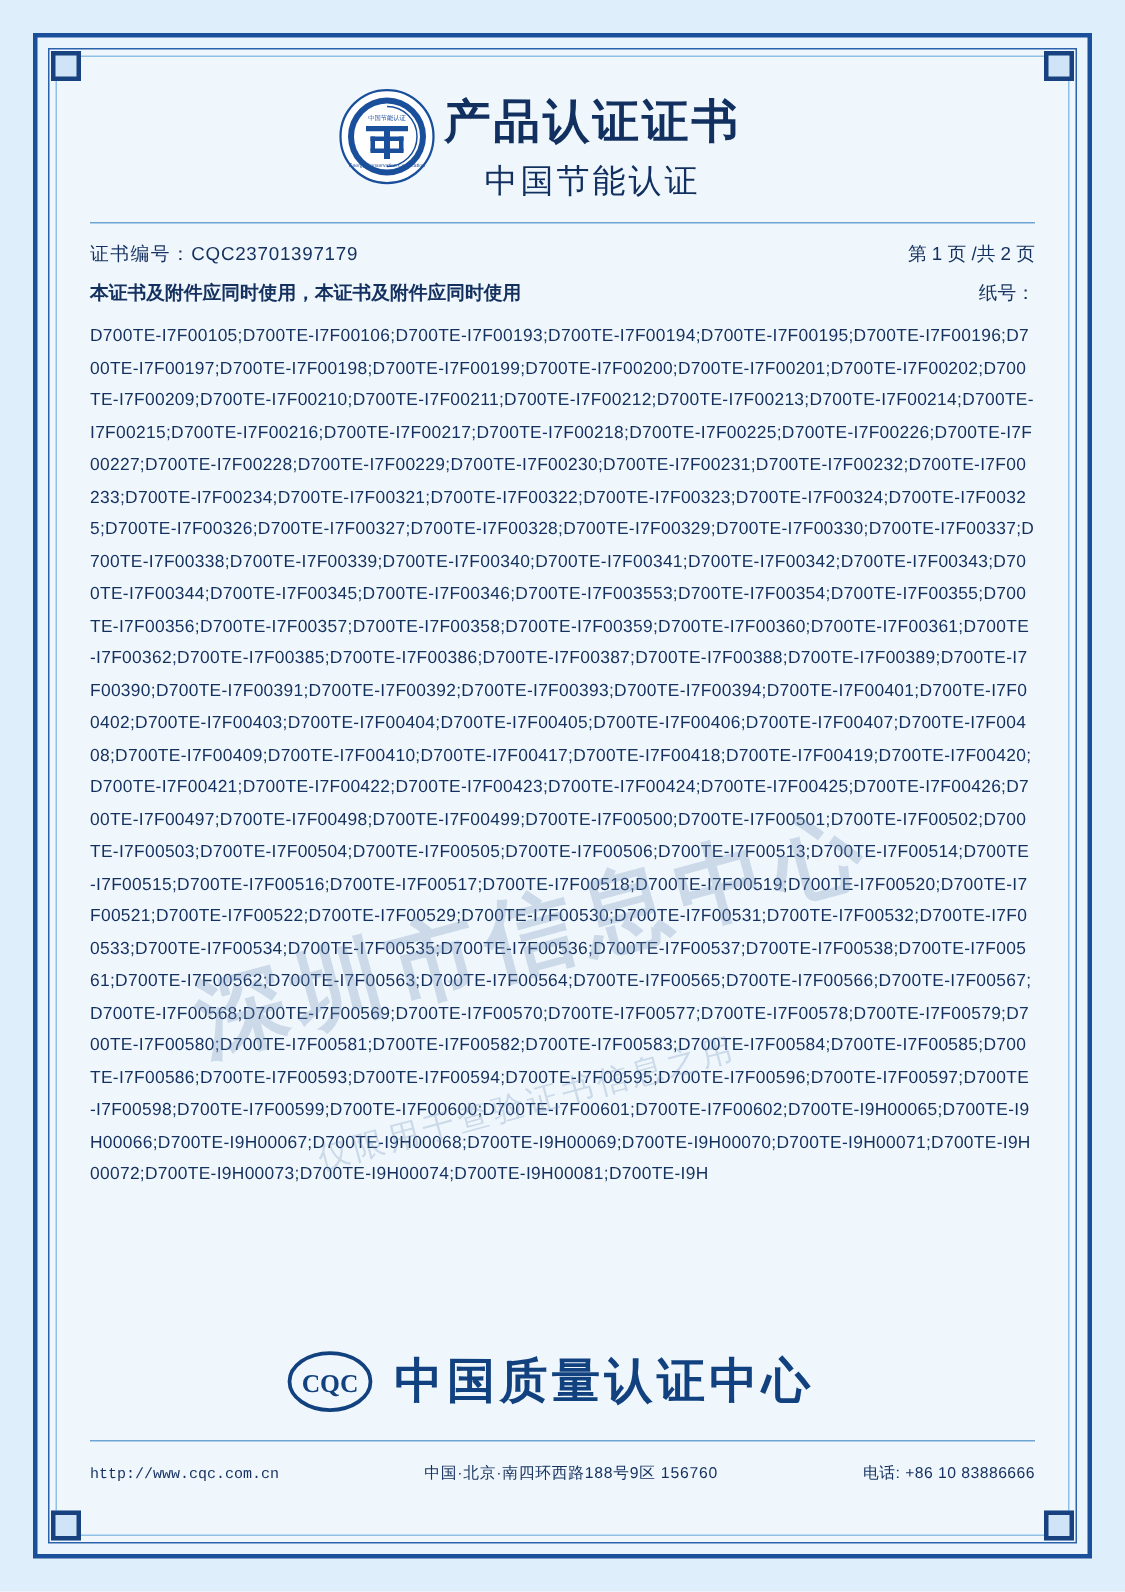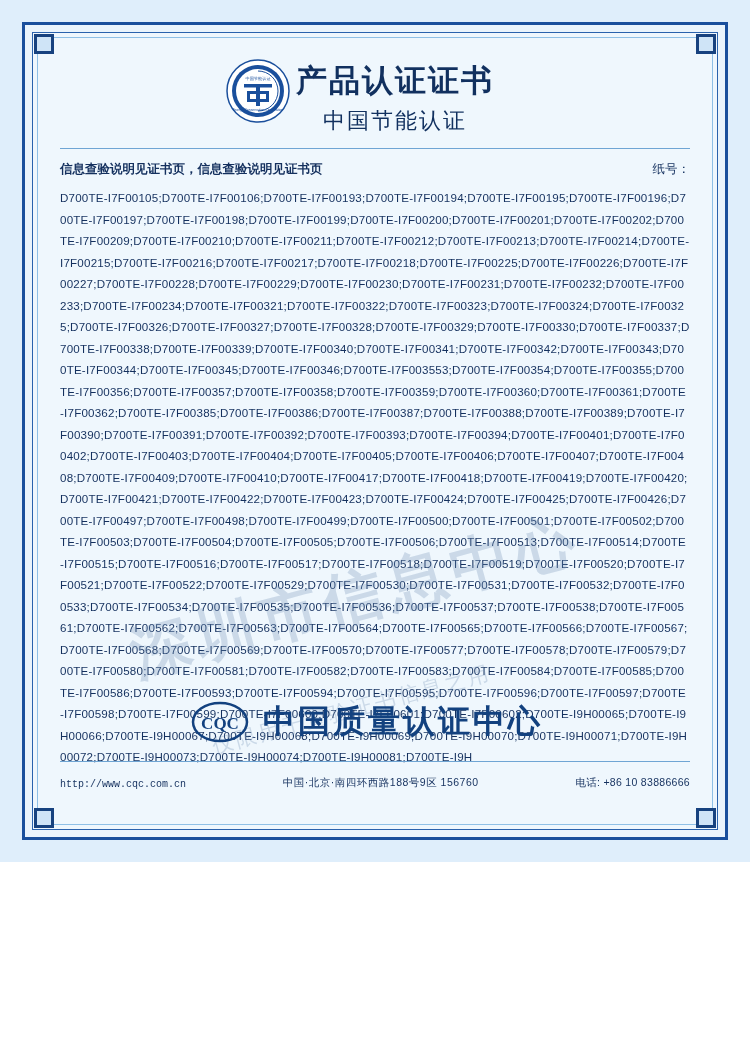--- a/index.html
+++ b/index.html
@@ -10,21 +10,21 @@
     width: 750px;
     height: 1061px;
     background: #ffffff;
     font-family: "Liberation Sans", sans-serif;
     overflow: hidden;
   }
 
   .page {
     position: relative;
     width: 750px;
-    height: 862px;
+    height: 1061px;
     background: #dfeefb;
     box-sizing: border-box;
   }
 
   
   .frame-outer {
     position: absolute;
     left: 22px;
     top: 22px;
     right: 22px;
@@ -264,21 +264,27 @@
         </svg>
       </div>
       <div class="title-main">产品认证证书</div>
       <div class="title-sub">中国节能认证</div>
     </div>
 
     <div class="rule"></div>
 
     <div class="meta">
       <div class="meta-row">
-        <div class="meta-left meta-bold">信息查验说明见证书页，信息查验说明见证书页</div>
+        <div class="meta-left">
+          <span class="meta-label">证书编号：</span><span class="meta-value">CQC23701397179</span>
+        </div>
+        <div class="meta-right">第 1 页 /共 2 页</div>
+      </div>
+      <div class="meta-row">
+        <div class="meta-left meta-bold">本证书及附件应同时使用，本证书及附件应同时使用</div>
         <div class="meta-right">纸号：</div>
       </div>
     </div>
 
     <div class="body-block">
       <span>D700TE-I7F00105;D700TE-I7F00106;D700TE-I7F00193;D700TE-I7F00194;D700TE-I7F00195;D700TE-I7F00196;D700TE-I7F00197;D700TE-I7F00198;D700TE-I7F00199;D700TE-I7F00200;D700TE-I7F00201;D700TE-I7F00202;D700TE-I7F00209;D700TE-I7F00210;D700TE-I7F00211;D700TE-I7F00212;D700TE-I7F00213;D700TE-I7F00214;D700TE-I7F00215;D700TE-I7F00216;D700TE-I7F00217;D700TE-I7F00218;D700TE-I7F00225;D700TE-I7F00226;D700TE-I7F00227;D700TE-I7F00228;D700TE-I7F00229;D700TE-I7F00230;D700TE-I7F00231;D700TE-I7F00232;D700TE-I7F00233;D700TE-I7F00234;D700TE-I7F00321;D700TE-I7F00322;D700TE-I7F00323;D700TE-I7F00324;D700TE-I7F00325;D700TE-I7F00326;D700TE-I7F00327;D700TE-I7F00328;D700TE-I7F00329;D700TE-I7F00330;D700TE-I7F00337;D700TE-I7F00338;D700TE-I7F00339;D700TE-I7F00340;D700TE-I7F00341;D700TE-I7F00342;D700TE-I7F00343;D700TE-I7F00344;D700TE-I7F00345;D700TE-I7F00346;D700TE-I7F003553;D700TE-I7F00354;D700TE-I7F00355;D700TE-I7F00356;D700TE-I7F00357;D700TE-I7F00358;D700TE-I7F00359;D700TE-I7F00360;D700TE-I7F00361;D700TE-I7F00362;D700TE-I7F00385;D700TE-I7F00386;D700TE-I7F00387;D700TE-I7F00388;D700TE-I7F00389;D700TE-I7F00390;D700TE-I7F00391;D700TE-I7F00392;D700TE-I7F00393;D700TE-I7F00394;D700TE-I7F00401;D700TE-I7F00402;D700TE-I7F00403;D700TE-I7F00404;D700TE-I7F00405;D700TE-I7F00406;D700TE-I7F00407;D700TE-I7F00408;D700TE-I7F00409;D700TE-I7F00410;D700TE-I7F00417;D700TE-I7F00418;D700TE-I7F00419;D700TE-I7F00420;D700TE-I7F00421;D700TE-I7F00422;D700TE-I7F00423;D700TE-I7F00424;D700TE-I7F00425;D700TE-I7F00426;D700TE-I7F00497;D700TE-I7F00498;D700TE-I7F00499;D700TE-I7F00500;D700TE-I7F00501;D700TE-I7F00502;D700TE-I7F00503;D700TE-I7F00504;D700TE-I7F00505;D700TE-I7F00506;D700TE-I7F00513;D700TE-I7F00514;D700TE-I7F00515;D700TE-I7F00516;D700TE-I7F00517;D700TE-I7F00518;D700TE-I7F00519;D700TE-I7F00520;D700TE-I7F00521;D700TE-I7F00522;D700TE-I7F00529;D700TE-I7F00530;D700TE-I7F00531;D700TE-I7F00532;D700TE-I7F00533;D700TE-I7F00534;D700TE-I7F00535;D700TE-I7F00536;D700TE-I7F00537;D700TE-I7F00538;D700TE-I7F00561;D700TE-I7F00562;D700TE-I7F00563;D700TE-I7F00564;D700TE-I7F00565;D700TE-I7F00566;D700TE-I7F00567;D700TE-I7F00568;D700TE-I7F00569;D700TE-I7F00570;D700TE-I7F00577;D700TE-I7F00578;D700TE-I7F00579;D700TE-I7F00580;D700TE-I7F00581;D700TE-I7F00582;D700TE-I7F00583;D700TE-I7F00584;D700TE-I7F00585;D700TE-I7F00586;D700TE-I7F00593;D700TE-I7F00594;D700TE-I7F00595;D700TE-I7F00596;D700TE-I7F00597;D700TE-I7F00598;D700TE-I7F00599;D700TE-I7F00600;D700TE-I7F00601;D700TE-I7F00602;D700TE-I9H00065;D700TE-I9H00066;D700TE-I9H00067;D700TE-I9H00068;D700TE-I9H00069;D700TE-I9H00070;D700TE-I9H00071;D700TE-I9H00072;D700TE-I9H00073;D700TE-I9H00074;D700TE-I9H00081;D700TE-I9H</span>
       <div class="watermark">
         <div class="wm-text wm1">深圳市信息中心</div>
         <div class="wm-text wm2">仅限用于查验证书信息之用</div>
       </div>

